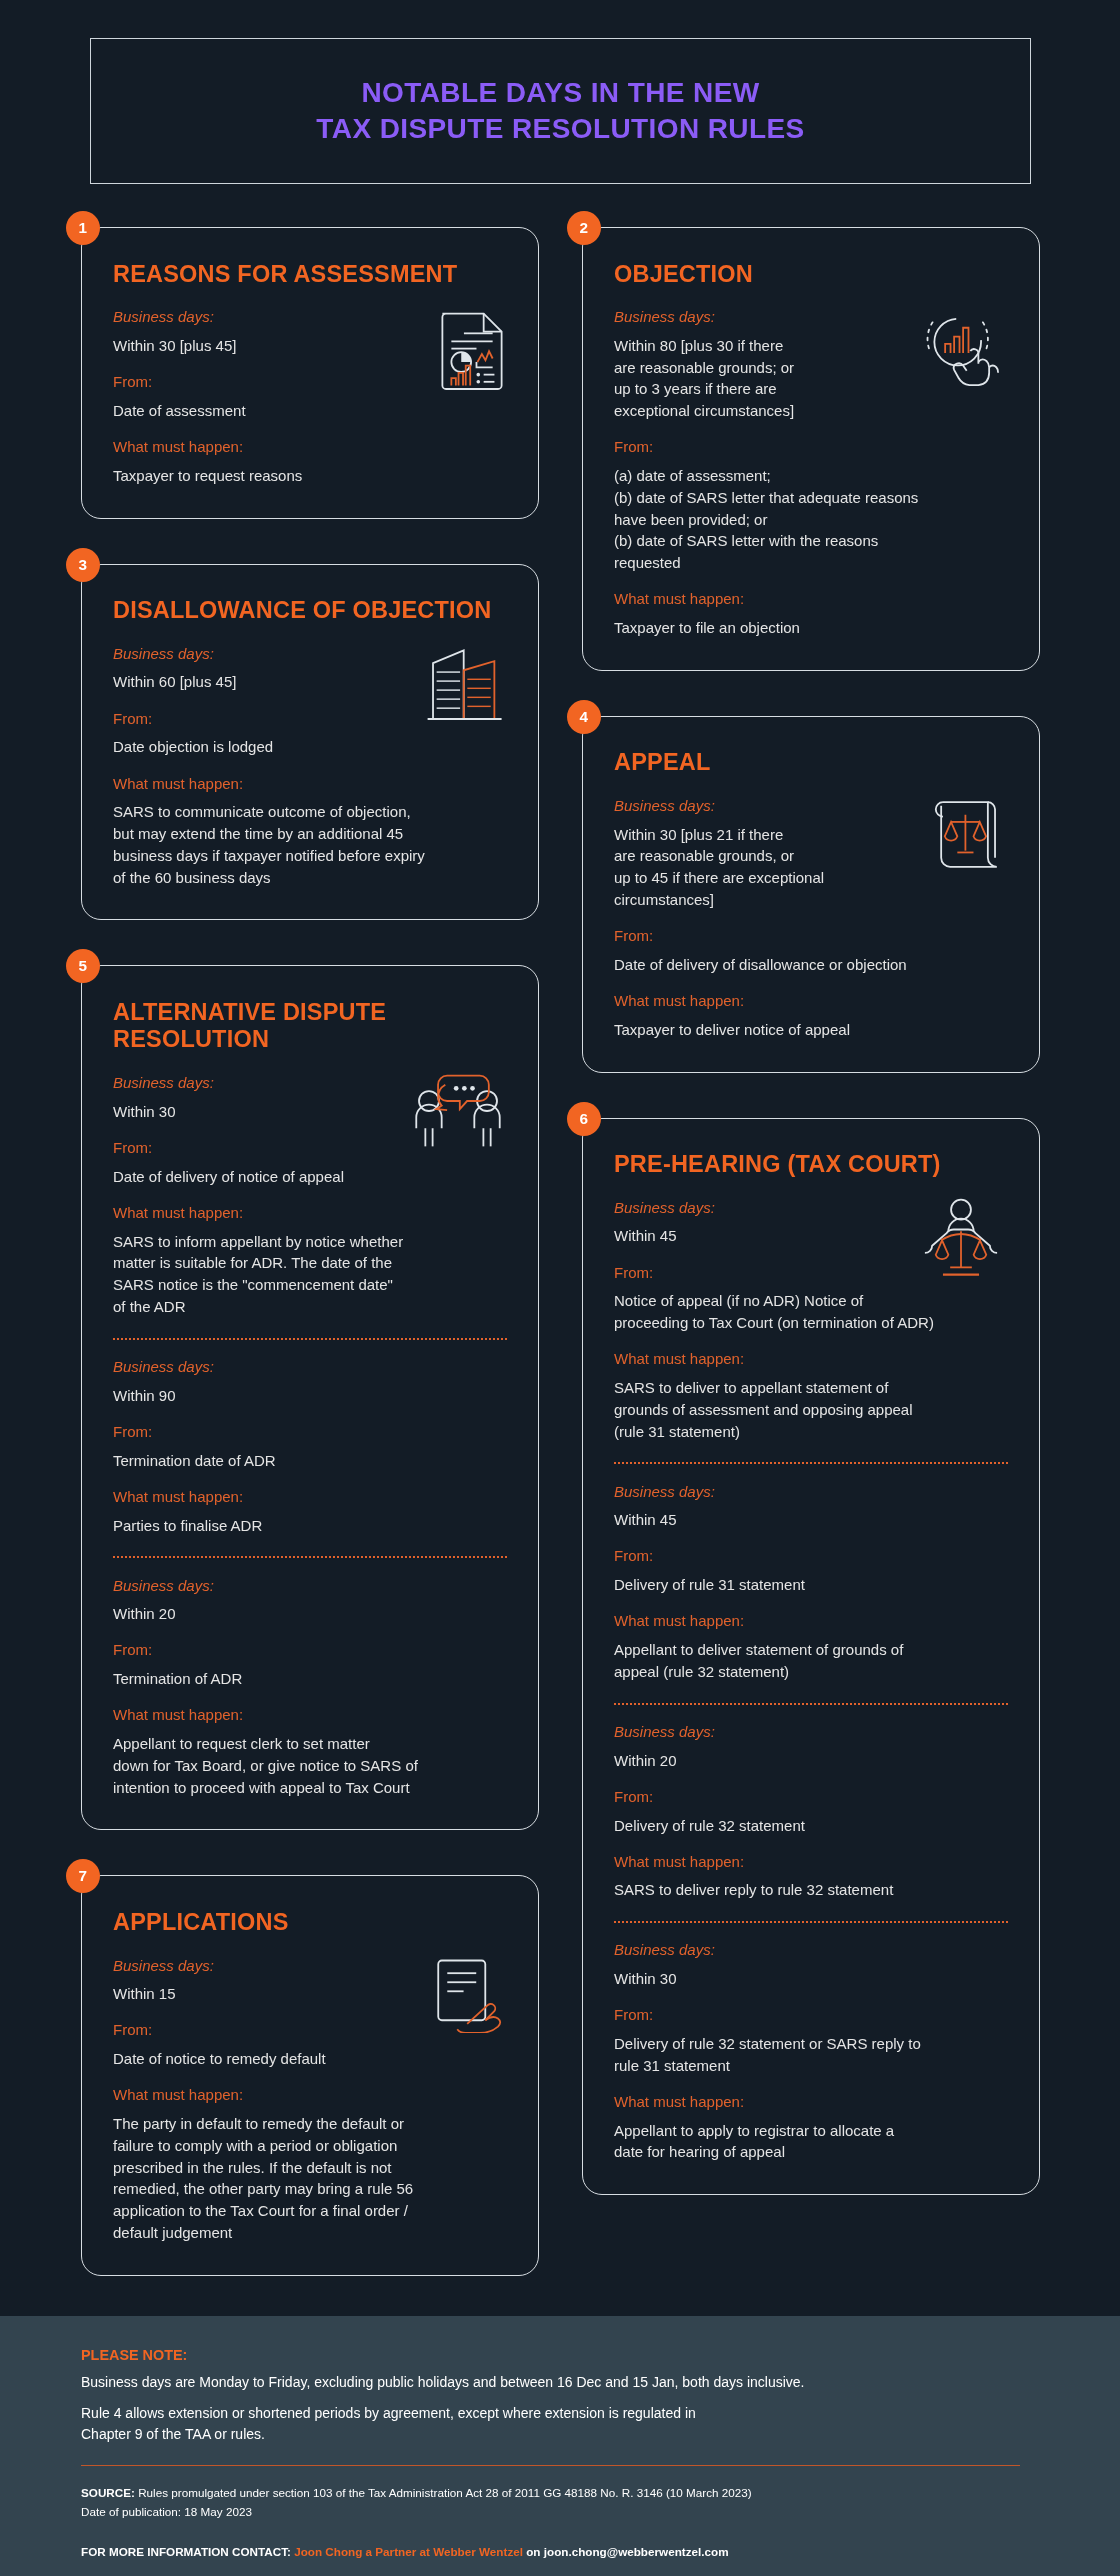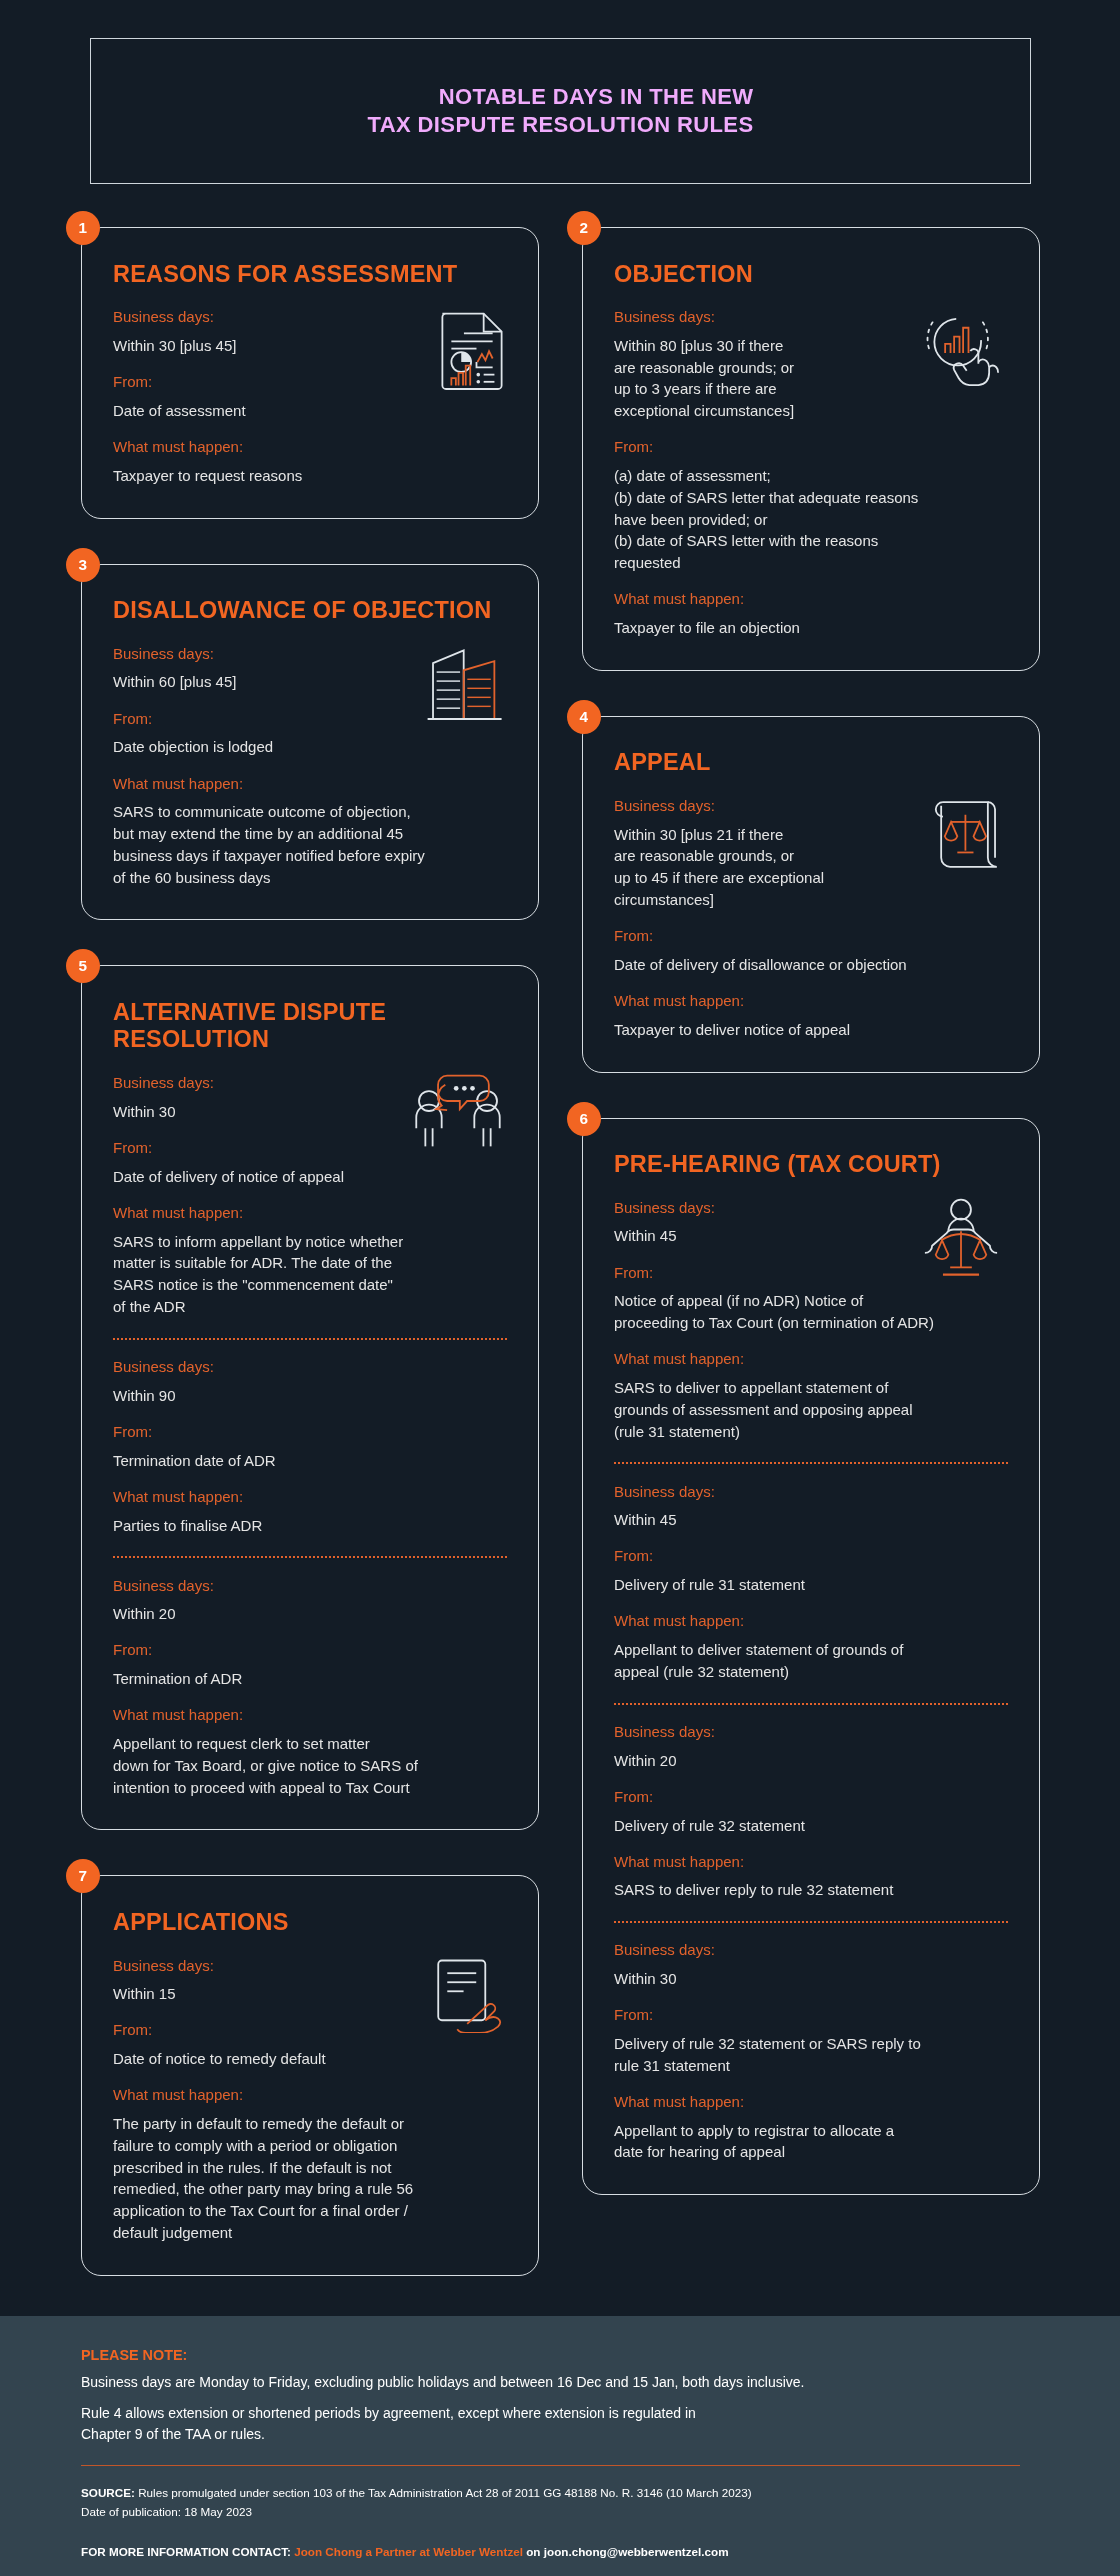--- a/index.html
+++ b/index.html
@@ -12,25 +12,25 @@
   .page{position:relative;width:1121px;min-height:2576px;background:#131c26;overflow:hidden;}
 
   
   .header-box{
     margin:38px 90px 0 90px;
     border:1.8px solid #cfd6dc;
     height:144px;
     display:flex;align-items:center;justify-content:center;
   }
   .header-title{
-    color:#f0abfc;
-    font-size:22px;
+    color:#8b5cf6;
+    font-size:28px;
     font-weight:bold;
     line-height:1.28;
-    text-align:right;
+    text-align:center;
     letter-spacing:0.4px;
   }
 
   
   .columns{
     display:flex;
     gap:43px;
     padding:43px 81px 0 81px;
     align-items:flex-start;
   }
@@ -65,21 +65,21 @@
     letter-spacing:0.2px;
   }
   .body-wrap{flex:1;min-width:0;}
 
   .lbl{
     color:#e2622c;
     font-size:15px;
     line-height:1.45;
     margin-top:14.4px;
   }
-  .lbl.first{margin-top:10px;}
+  .lbl.first{margin-top:10px;font-style:italic;}
   .val{
     color:#e5e5e5;
     font-size:15px;
     line-height:1.45;
     margin-top:7px;
     white-space:pre-line;
   }
   .dotted{
     border:0;border-top:2px dotted #e2622c;
     margin:20px 0 16.3px 0;

